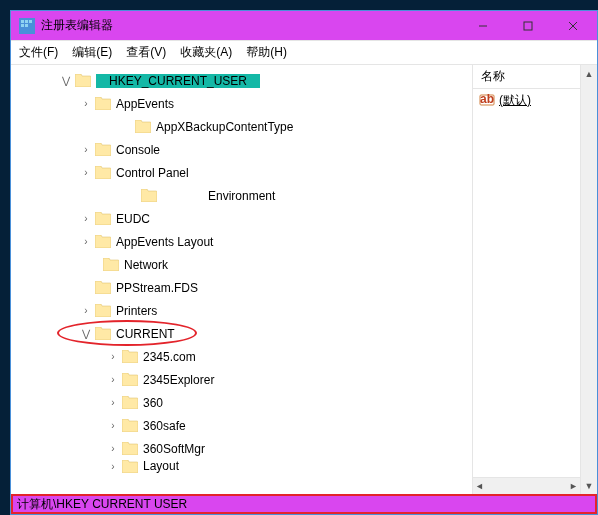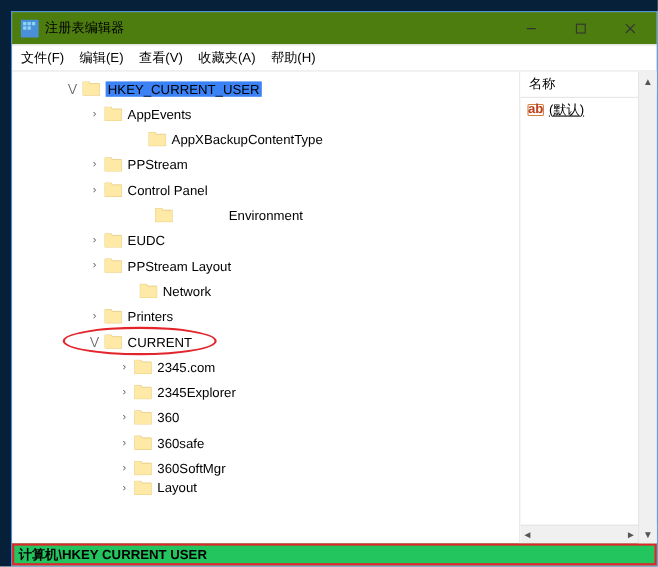--- a/index.html
+++ b/index.html
@@ -1,42 +1,42 @@
 <!DOCTYPE html>
 <html><head>
 <meta charset="utf-8">
 <style>
 * { margin: 0; padding: 0; box-sizing: border-box; font-family: "Microsoft YaHei", "Segoe UI", sans-serif; font-size: 12px; }
 body { background: #052038; width: 598px; height: 515px; position: relative; }
 .window { position: absolute; left: 10px; top: 10px; right: 0; bottom: 0; background: #fff; border: 1px solid #4a90d9; display: flex; flex-direction: column; }
-.titlebar { height: 30px; display: flex; align-items: center; padding: 0 2px; background: #4d7c0f; border-bottom: 1px solid #e5e5e5; }
+.titlebar { height: 30px; display: flex; align-items: center; padding: 0 2px; background: #d946ef; border-bottom: 1px solid #e5e5e5; }
 .titlebar-icon { width: 16px; height: 16px; margin: 0 6px; background: #4a90d9; }
 .titlebar-title { flex: 1; }
 .titlebar-controls { display: flex; }
 .titlebar-btn { width: 45px; height: 28px; display: flex; align-items: center; justify-content: center; }
 .menubar { height: 24px; display: flex; align-items: center; padding: 0 8px; gap: 14px; border-bottom: 1px solid #e5e5e5; }
 .menubar span { cursor: default; }
 .content { flex: 1; display: flex; overflow: hidden; position: relative; }
 .tree-panel { flex: 1; overflow-y: scroll; overflow-x: hidden; position: relative; }
 .tree-inner { padding: 4px 0; }
 .tree-row { height: 23px; display: flex; align-items: center; white-space: nowrap; position: relative; }
 .expander { width: 14px; height: 14px; display: flex; align-items: center; justify-content: center; color: #666; font-size: 10px; margin-right: 2px; flex-shrink: 0; }
 .folder-icon { width: 16px; height: 13px; margin-right: 5px; flex-shrink: 0; }
 .folder-icon svg { display: block; }
 .tree-label { white-space: nowrap; }
-.tree-label.selected { background: #3b82f6; padding: 0 2px; }
+.tree-label.selected { background: #14b8a6; padding: 0 13px; }
 .circle-annotation { position: absolute; border: 2px solid #e3242b; border-radius: 50%; pointer-events: none; }
 .list-panel { width: 108px; border-left: 1px solid #e5e5e5; display: flex; flex-direction: column; overflow: hidden; justify-content: space-between; }
 .list-header { height: 24px; display: flex; align-items: center; padding: 0 8px; border-bottom: 1px solid #e5e5e5; background: #fff; }
 .list-body { flex: 1; overflow: auto; text-decoration: underline; }
 .list-row { height: 22px; display: flex; align-items: center; padding: 0 6px; gap: 4px; }
 .ab-icon { width: 16px; height: 16px; display: inline-flex; align-items: center; justify-content: center; }
 .vscroll { width: 17px; background: #f0f0f0; border-left: 1px solid #e5e5e5; position: relative; }
 .vscroll-btn { position: absolute; left: 0; right: 0; height: 17px; background: #f0f0f0; display: flex; align-items: center; justify-content: center; color: #555; font-size: 9px; }
-.statusbar { height: 20px; background: #22c55e; border: 2px solid #e3242b; display: flex; align-items: flex-start; padding: 0 4px; font-weight: bold; }
+.statusbar { height: 20px; background: #d946ef; border: 2px solid #e3242b; display: flex; align-items: flex-start; padding: 0 4px; }
 ::-webkit-scrollbar { width: 17px; height: 17px; }
 ::-webkit-scrollbar-track { background: #f0f0f0; }
 ::-webkit-scrollbar-thumb { background: #c0c0c0; border: 2px solid #f0f0f0; }
 ::-webkit-scrollbar-button { background: #f0f0f0; height: 17px; width: 17px; }
 </style>
 </head>
 <body>
 
 <div class="window">
 
@@ -111,21 +111,21 @@
             </span>
             <span class="tree-label">AppXBackupContentType</span>
           </div>
           <div class="tree-row" style="padding-left: 68px;">
             <span class="expander">›</span>
             <span class="folder-icon">
               <svg width="16" height="13" viewBox="0 0 16 13">
                 <path d="M0 2 L0 12 Q0 13 1 13 L15 13 Q16 13 16 12 L16 3 Q16 2 15 2 L7 2 L6 0 L1 0 Q0 0 0 1 Z" fill="#ffe9a6" stroke="#d9b85f" stroke-width="0.5"></path>
               </svg>
             </span>
-            <span class="tree-label">PPStream</span>
+            <span class="tree-label">Console</span>
           </div>
           <div class="tree-row" style="padding-left: 68px;">
             <span class="expander">›</span>
             <span class="folder-icon">
               <svg width="16" height="13" viewBox="0 0 16 13">
                 <path d="M0 2 L0 12 Q0 13 1 13 L15 13 Q16 13 16 12 L16 3 Q16 2 15 2 L7 2 L6 0 L1 0 Q0 0 0 1 Z" fill="#ffe9a6" stroke="#d9b85f" stroke-width="0.5"></path>
               </svg>
             </span>
             <span class="tree-label">Control Panel</span>
           </div>
@@ -147,30 +147,39 @@
             </span>
             <span class="tree-label">EUDC</span>
           </div>
           <div class="tree-row" style="padding-left: 68px;">
             <span class="expander">›</span>
             <span class="folder-icon">
               <svg width="16" height="13" viewBox="0 0 16 13">
                 <path d="M0 2 L0 12 Q0 13 1 13 L15 13 Q16 13 16 12 L16 3 Q16 2 15 2 L7 2 L6 0 L1 0 Q0 0 0 1 Z" fill="#ffe9a6" stroke="#d9b85f" stroke-width="0.5"></path>
               </svg>
             </span>
-            <span class="tree-label">PPStream Layout</span>
-          </div>
-          <div class="tree-row" style="padding-left: 100px;">
+            <span class="tree-label">AppEvents Layout</span>
+          </div>
+          <div class="tree-row" style="padding-left: 76px;">
             <span class="expander"></span>
             <span class="folder-icon">
               <svg width="16" height="13" viewBox="0 0 16 13">
                 <path d="M0 2 L0 12 Q0 13 1 13 L15 13 Q16 13 16 12 L16 3 Q16 2 15 2 L7 2 L6 0 L1 0 Q0 0 0 1 Z" fill="#ffe9a6" stroke="#d9b85f" stroke-width="0.5"></path>
               </svg>
             </span>
             <span class="tree-label">Network</span>
+          </div>
+          <div class="tree-row" style="padding-left: 68px;">
+            <span class="expander"></span>
+            <span class="folder-icon">
+              <svg width="16" height="13" viewBox="0 0 16 13">
+                <path d="M0 2 L0 12 Q0 13 1 13 L15 13 Q16 13 16 12 L16 3 Q16 2 15 2 L7 2 L6 0 L1 0 Q0 0 0 1 Z" fill="#ffe9a6" stroke="#d9b85f" stroke-width="0.5"></path>
+              </svg>
+            </span>
+            <span class="tree-label">PPStream.FDS</span>
           </div>
           <div class="tree-row" style="padding-left: 68px;">
             <span class="expander">›</span>
             <span class="folder-icon">
               <svg width="16" height="13" viewBox="0 0 16 13">
                 <path d="M0 2 L0 12 Q0 13 1 13 L15 13 Q16 13 16 12 L16 3 Q16 2 15 2 L7 2 L6 0 L1 0 Q0 0 0 1 Z" fill="#ffe9a6" stroke="#d9b85f" stroke-width="0.5"></path>
               </svg>
             </span>
             <span class="tree-label">Printers</span>
           </div>

